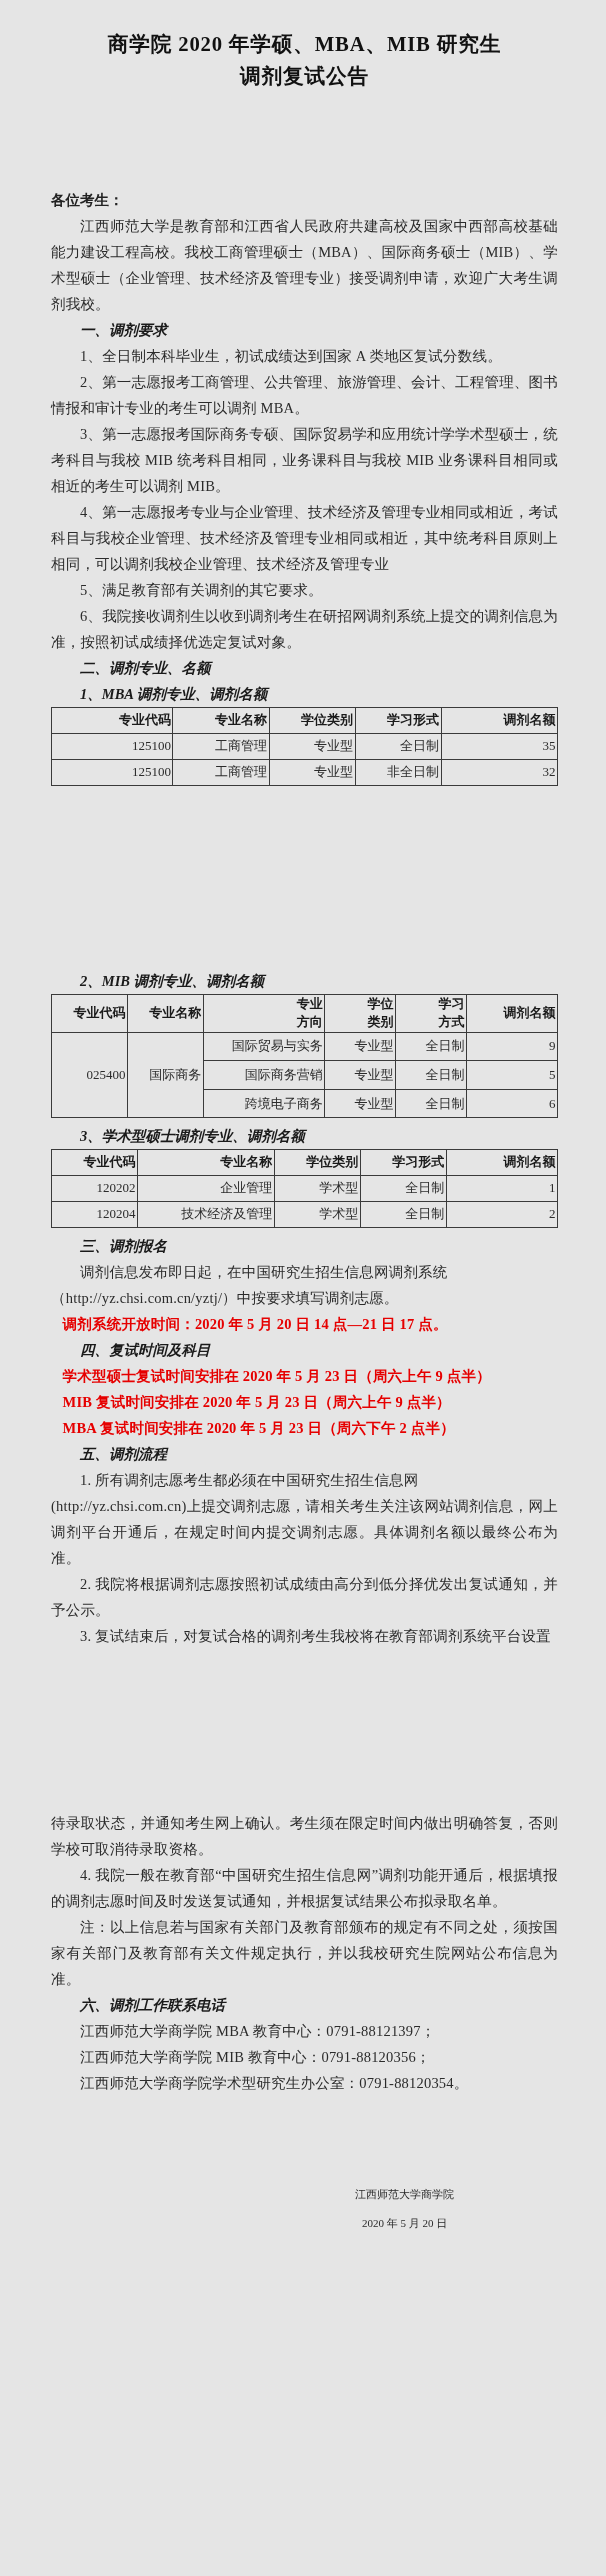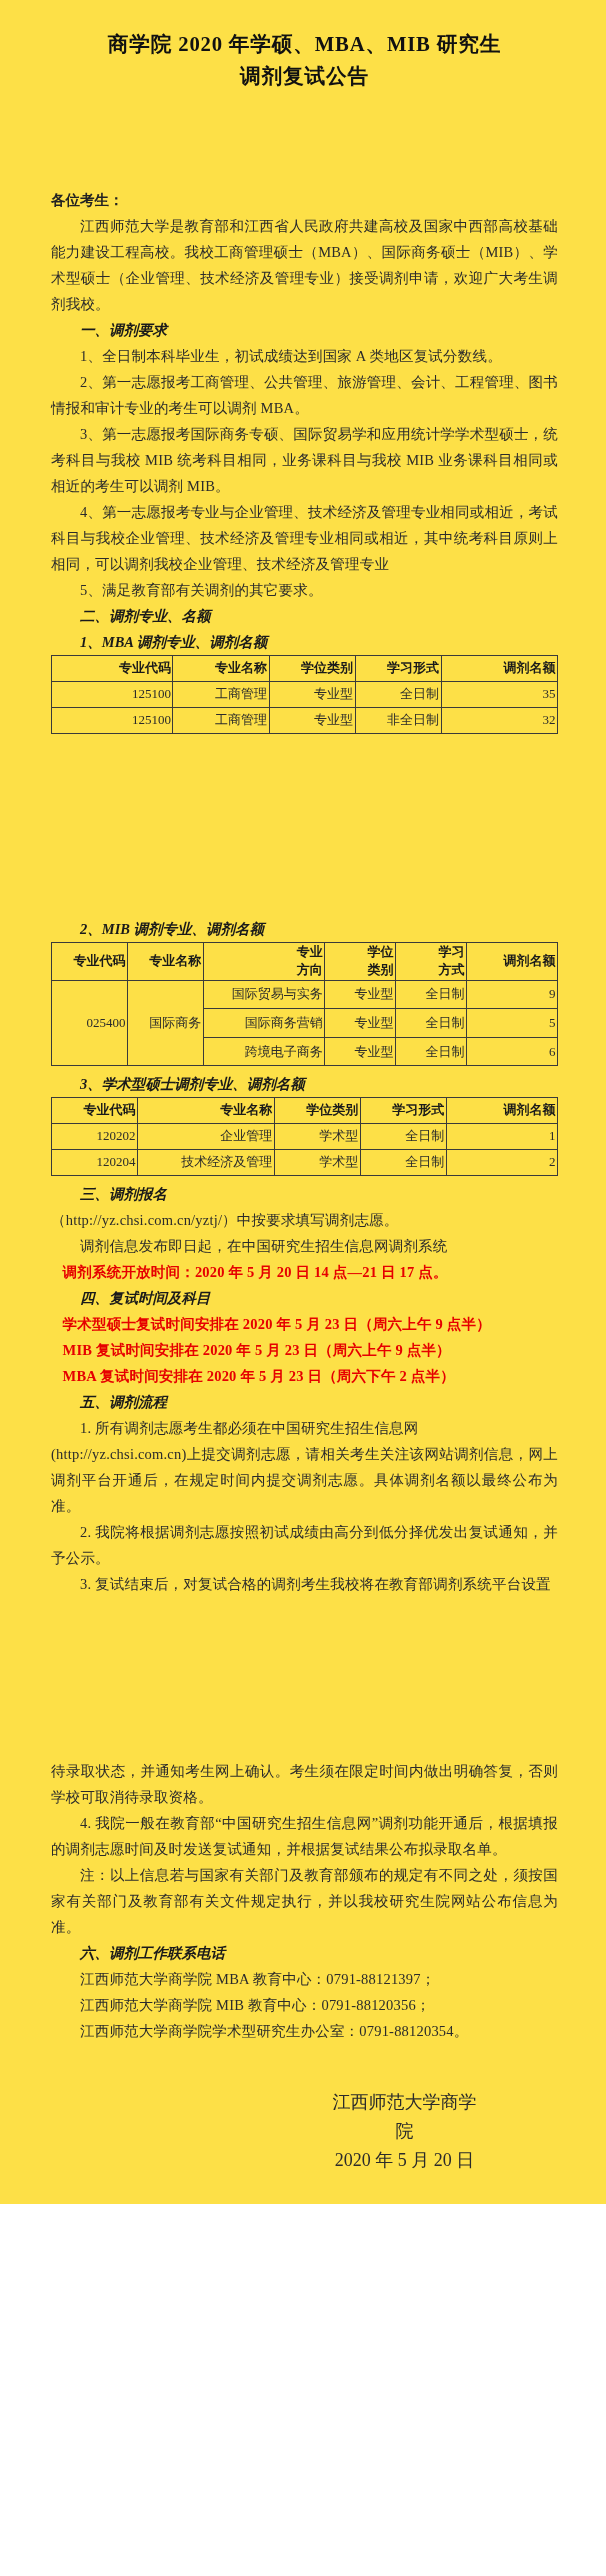--- a/index.html
+++ b/index.html
@@ -1,20 +1,20 @@
 <!DOCTYPE html>
 <html style="font-size:12.2px"><head>
 <meta charset="utf-8">
 <style>
   html,body{margin:0;padding:0;background:#ffffff;}
   .page{
     position:relative;
-    width:607px;height:2204px;
+    width:607px;height:2576px;
     margin:0 auto;
-    background:#fde047;
+    background:#e5e5e5;
     overflow:hidden;
     font-family:"Liberation Serif","DejaVu Serif",serif;
     color:#2b2b2b;
   }
   .content{padding:0 49px 0 51px;}
   .doc-title{
     padding-top:27.6px;
     text-align:center;
     font-size:20.7px;
     line-height:32px;
@@ -65,26 +65,26 @@
   }
   table.tbl th{font-weight:bold;color:#1a1a1a;}
   .tbl-std th{height:25px;}
   .tbl-std td{height:25px;}
   .tbl-mib th{height:37px;}
   .tbl-mib td{height:27.6px;border-radius:10px;}
   .gap-page-1{height:182px;}
   .gap-page-2{height:161px;}
   .mt6{margin-top:4.6px;}
   .signature{
-    margin-top:44px;
+    margin-top:84px;
     margin-left:auto;
     margin-right:77px;
     width:153px;
     text-align:center;
-    font-size:18px;
+    font-size:11px;
     line-height:29px;
   }
 </style>
 </head>
 <body>
 
 <div class="page">
   <div class="content">
 
     <div class="doc-title">
@@ -95,20 +95,21 @@
     <div class="salutation">各位考生：</div>
 
     <p class="body indent">江西师范大学是教育部和江西省人民政府共建高校及国家中西部高校基础能力建设工程高校。我校工商管理硕士（MBA）、国际商务硕士（MIB）、学术型硕士（企业管理、技术经济及管理专业）接受调剂申请，欢迎广大考生调剂我校。</p>
 
     <p class="heading">一、调剂要求</p>
     <p class="body indent">1、全日制本科毕业生，初试成绩达到国家 A 类地区复试分数线。</p>
     <p class="body indent">2、第一志愿报考工商管理、公共管理、旅游管理、会计、工程管理、图书情报和审计专业的考生可以调剂 MBA。</p>
     <p class="body indent">3、第一志愿报考国际商务专硕、国际贸易学和应用统计学学术型硕士，统考科目与我校 MIB 统考科目相同，业务课科目与我校 MIB 业务课科目相同或相近的考生可以调剂 MIB。</p>
     <p class="body indent">4、第一志愿报考专业与企业管理、技术经济及管理专业相同或相近，考试科目与我校企业管理、技术经济及管理专业相同或相近，其中统考科目原则上相同，可以调剂我校企业管理、技术经济及管理专业</p>
     <p class="body indent">5、满足教育部有关调剂的其它要求。</p>
+    <p class="body indent">6、我院接收调剂生以收到调剂考生在研招网调剂系统上提交的调剂信息为准，按照初试成绩择优选定复试对象。</p>
 
     <p class="heading">二、调剂专业、名额</p>
     <p class="heading">1、MBA 调剂专业、调剂名额</p>
 
     <table class="tbl tbl-std">
       <colgroup>
           <col style="width:24%">
           <col style="width:19%">
           <col style="width:17%">
           <col style="width:17%">
@@ -222,22 +223,22 @@
           <td>120204</td>
           <td>技术经济及管理</td>
           <td>学术型</td>
           <td>全日制</td>
           <td>2</td>
         </tr>
       </tbody>
     </table>
 
     <p class="heading mt6">三、调剂报名</p>
+    <p class="body indent">调剂信息发布即日起，在中国研究生招生信息网调剂系统</p>
     <p class="body">（http://yz.chsi.com.cn/yztj/）中按要求填写调剂志愿。</p>
-    <p class="body indent">调剂信息发布即日起，在中国研究生招生信息网调剂系统</p>
     <p class="body indent-sm red">调剂系统开放时间：2020 年 5 月 20 日 14 点—21 日 17 点。</p>
 
     <p class="heading">四、复试时间及科目</p>
     <p class="body indent-sm red">学术型硕士复试时间安排在 2020 年 5 月 23 日（周六上午 9 点半）</p>
     <p class="body indent-sm red">MIB 复试时间安排在 2020 年 5 月 23 日（周六上午 9 点半）</p>
     <p class="body indent-sm red">MBA 复试时间安排在 2020 年 5 月 23 日（周六下午 2 点半）</p>
 
     <p class="heading">五、调剂流程</p>
     <p class="body indent">1. 所有调剂志愿考生都必须在中国研究生招生信息网</p>
     <p class="body">(http://yz.chsi.com.cn)上提交调剂志愿，请相关考生关注该网站调剂信息，网上调剂平台开通后，在规定时间内提交调剂志愿。具体调剂名额以最终公布为准。</p>

